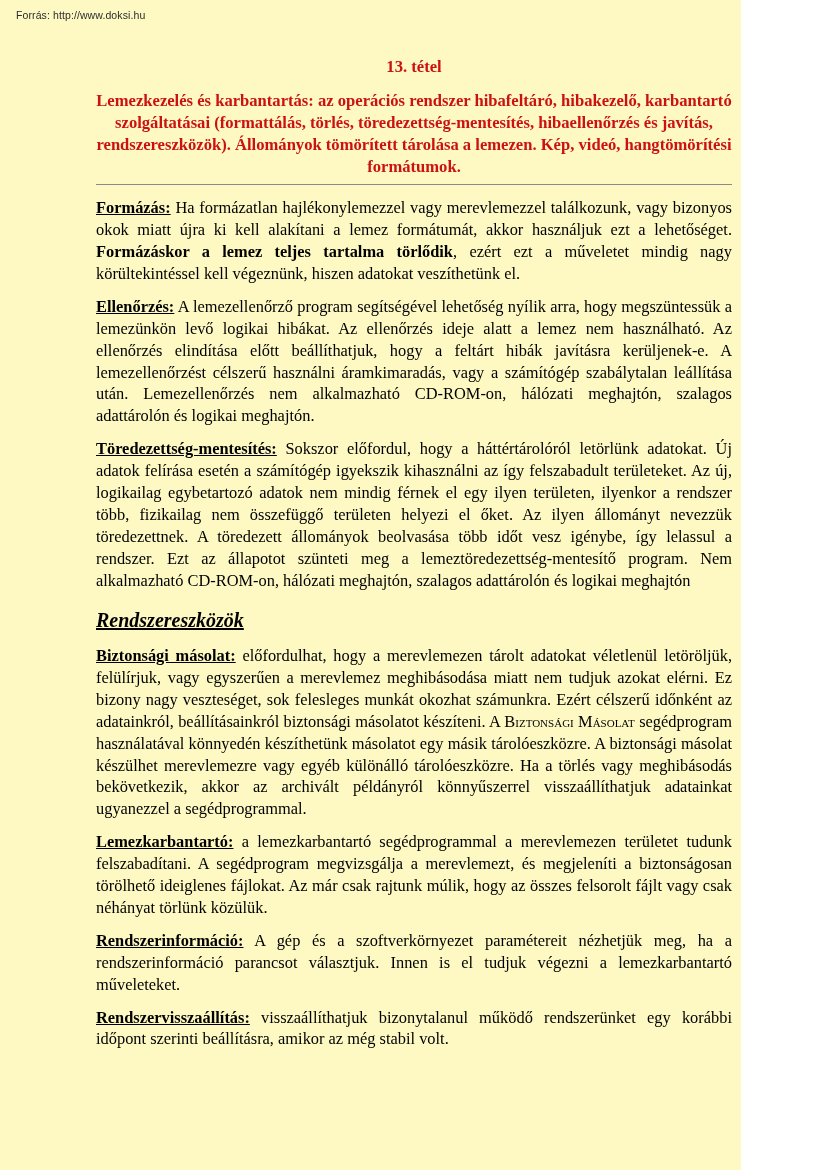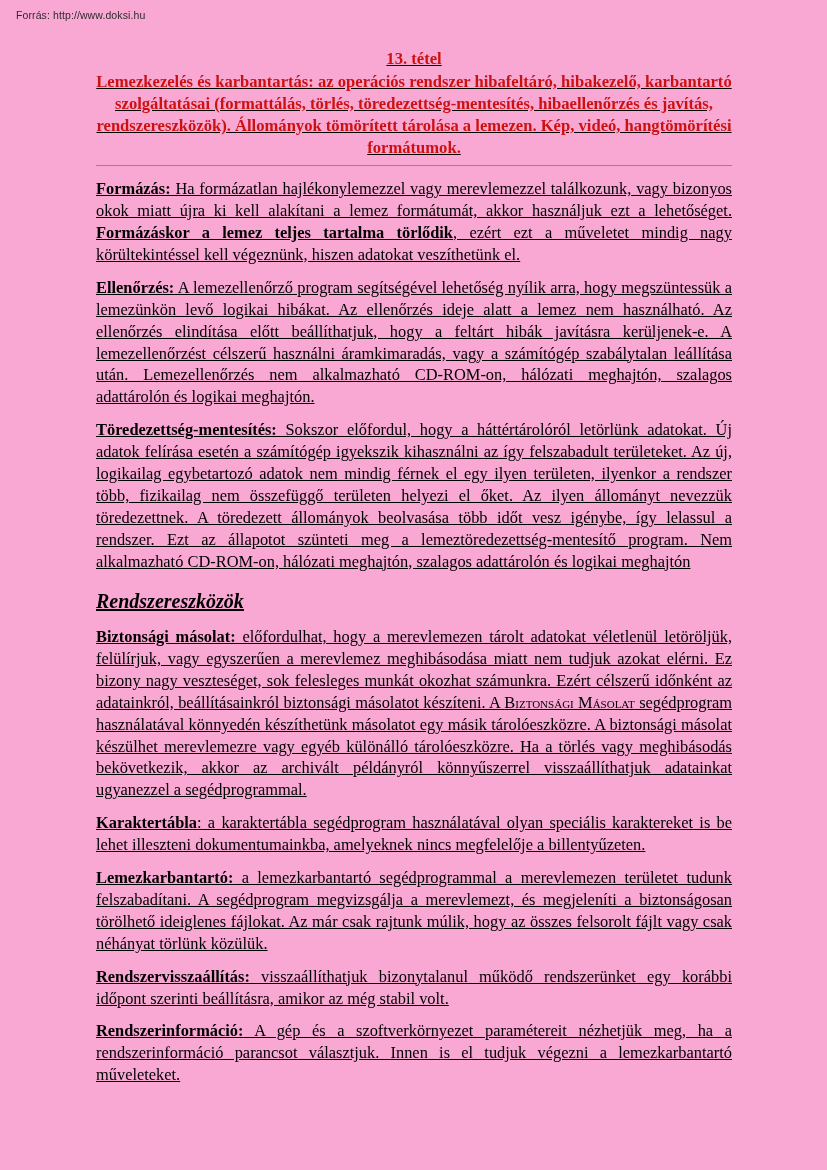--- a/index.html
+++ b/index.html
@@ -2,58 +2,57 @@
 <html><head>
 <meta charset="utf-8">
 <style>
   html, body {
     margin: 0;
     padding: 0;
     background: #ffffff;
   }
   .page {
     position: relative;
-    width: 827px;
+    width: 741px;
     height: 1170px;
-    background: #f9a8d4;
+    background: #fef9c3;
     box-sizing: border-box;
     overflow: hidden;
     font-family: "Liberation Serif", "DejaVu Serif", serif;
   }
   .source-header {
     position: absolute;
     top: 9px;
     left: 16px;
     font-family: "Liberation Sans", "DejaVu Sans", sans-serif;
     font-size: 10.5px;
     color: #2b2b2b;
     letter-spacing: 0.1px;
     white-space: nowrap;
   }
   .content {
     position: absolute;
     left: 96px;
-    top: 48px;
+    top: 56px;
     width: 636px;
-    text-decoration: underline;
   }
   .doc-title {
     color: #cc1111;
     font-weight: bold;
     text-align: center;
     font-size: 16.6px;
     line-height: 1.33;
     margin: 0;
   }
   .doc-title .title-line1 {
     display: block;
   }
   .doc-title .title-body {
     display: block;
-    margin-top: 1px;
+    margin-top: 12px;
   }
   .title-rule {
     border: 0;
     border-top: 1px solid #8a8a8a;
     margin: 6px 0 0 0;
     width: 100%;
   }
   .body-text {
     margin: 0;
     padding: 0;
@@ -122,30 +121,27 @@
     </p>
 
     <h2 class="section-heading">
       <span class="heading-text">Rendszereszközök</span>
     </h2>
 
     <p class="body-text">
       <span class="lead-in">Biztonsági másolat:</span><span> előfordulhat, hogy a merevlemezen tárolt adatokat véletlenül letöröljük, felülírjuk, vagy egyszerűen a merevlemez meghibásodása miatt nem tudjuk azokat elérni. Ez bizony nagy veszteséget, sok felesleges munkát okozhat számunkra. Ezért célszerű időnként az adatainkról, beállításainkról biztonsági másolatot készíteni. A </span><span class="smallcaps">Biztonsági Másolat</span><span> segédprogram használatával könnyedén készíthetünk másolatot egy másik tárolóeszközre. A biztonsági másolat készülhet merevlemezre vagy egyéb különálló tárolóeszközre. Ha a törlés vagy meghibásodás bekövetkezik, akkor az archivált példányról könnyűszerrel visszaállíthatjuk adatainkat ugyanezzel a segédprogrammal.</span>
     </p>
 
-    <p class="body-text">
-      <span class="lead-in">Karaktertábla</span><span>: a karaktertábla segédprogram használatával olyan speciális karaktereket is be lehet illeszteni dokumentumainkba, amelyeknek nincs megfelelője a billentyűzeten.</span>
-    </p>
 
     <p class="body-text">
       <span class="lead-in">Lemezkarbantartó:</span><span> a lemezkarbantartó segédprogrammal a merevlemezen területet tudunk felszabadítani. A segédprogram megvizsgálja a merevlemezt, és megjeleníti a biztonságosan törölhető ideiglenes fájlokat. Az már csak rajtunk múlik, hogy az összes felsorolt fájlt vagy csak néhányat törlünk közülük.</span>
     </p>
 
     <p class="body-text">
-      <span class="lead-in">Rendszervisszaállítás:</span><span> visszaállíthatjuk bizonytalanul működő rendszerünket egy korábbi időpont szerinti beállításra, amikor az még stabil volt.</span>
+      <span class="lead-in">Rendszerinformáció:</span><span> A gép és a szoftverkörnyezet paramétereit nézhetjük meg, ha a rendszerinformáció parancsot választjuk. Innen is el tudjuk végezni a lemezkarbantartó műveleteket.</span>
     </p>
 
     <p class="body-text">
-      <span class="lead-in">Rendszerinformáció:</span><span> A gép és a szoftverkörnyezet paramétereit nézhetjük meg, ha a rendszerinformáció parancsot választjuk. Innen is el tudjuk végezni a lemezkarbantartó műveleteket.</span>
+      <span class="lead-in">Rendszervisszaállítás:</span><span> visszaállíthatjuk bizonytalanul működő rendszerünket egy korábbi időpont szerinti beállításra, amikor az még stabil volt.</span>
     </p>
 
   </div>
 </div>
 
 </body></html>

